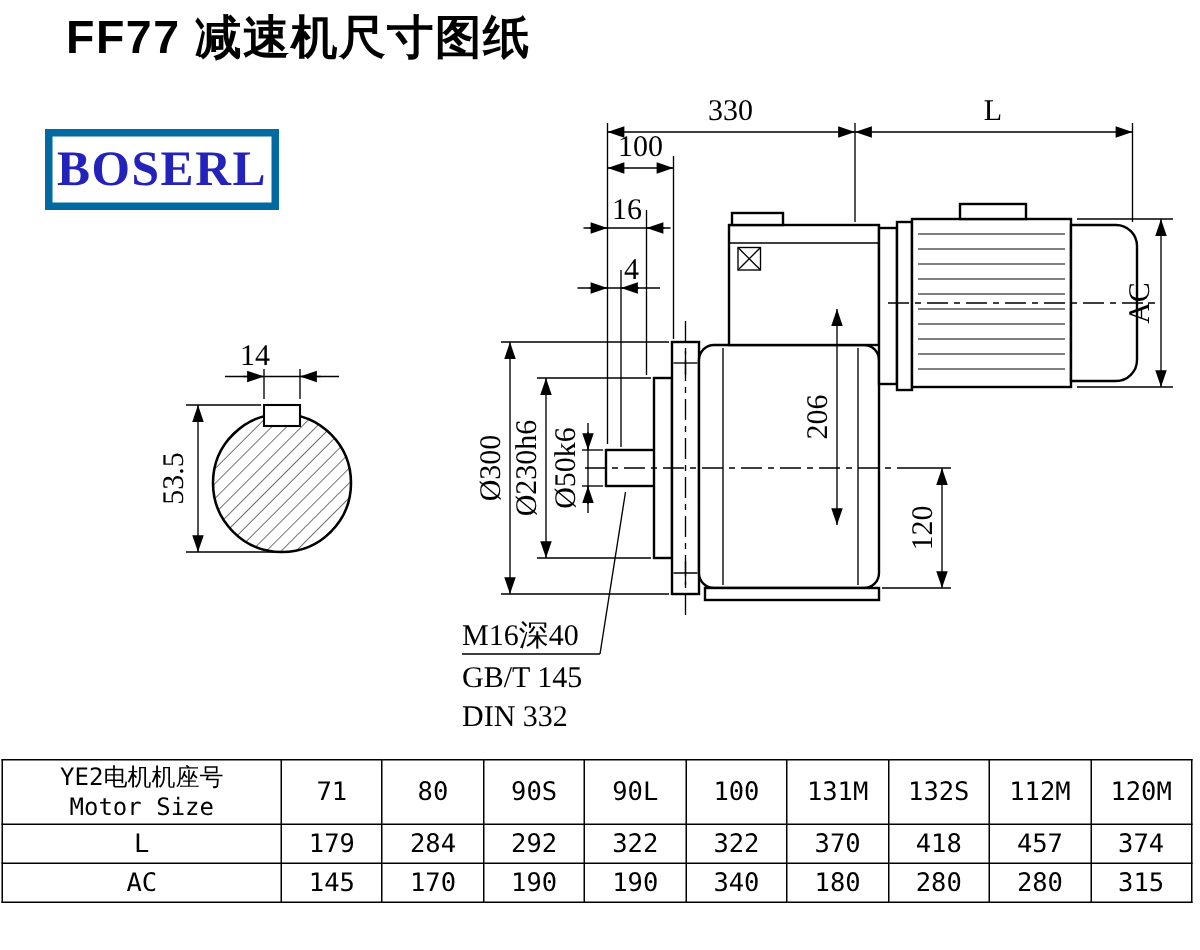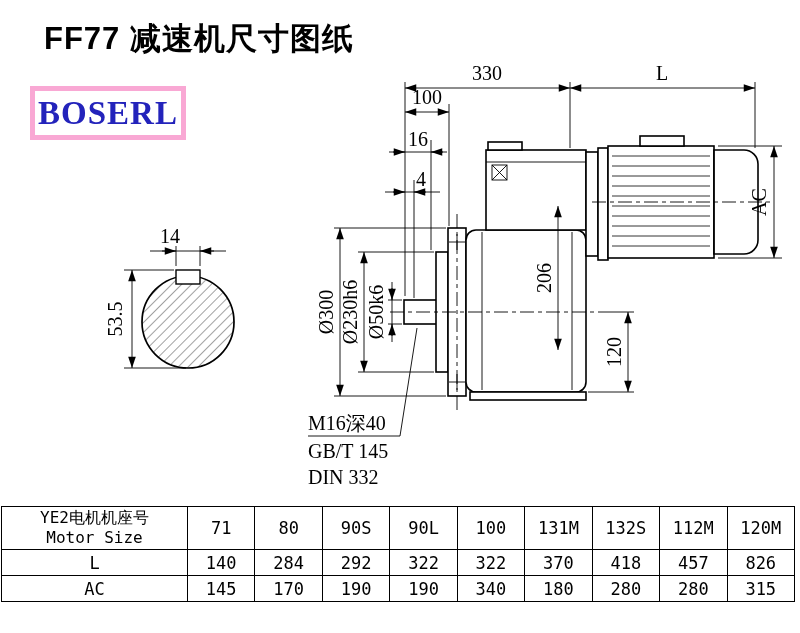--- a/index.html
+++ b/index.html
@@ -1,27 +1,27 @@
 <!DOCTYPE html>
 <html><head>
 <meta charset="utf-8">
 <style>
   html,body { margin:0; padding:0; }
   body {
     width:800px; height:633px; background:#ffffff; position:relative;
     font-family:"Liberation Sans", sans-serif; overflow:hidden;
   }
   .title {
-    position:absolute; left:44px; top:18px;
+    position:absolute; left:44px; top:4px;
     font-size:31px; font-weight:bold; color:#000; letter-spacing:1px;
     white-space:nowrap;
   }
   .logo {
     position:absolute; left:30px; top:86px; width:146px; height:44px;
-    border:5px solid #f9a8d4; display:flex; align-items:center; justify-content:center;
+    border:5px solid #0369a1; display:flex; align-items:center; justify-content:center;
     background:#fff;
   }
   .logo span {
     font-family:"Liberation Serif", serif; font-weight:bold;
     font-size:33px; color:#2323bb; letter-spacing:1px; line-height:1;
   }
   svg.draw { position:absolute; left:0; top:0; }
   .o    { fill:#fff; stroke:#000; stroke-width:1.6; }
   .thin { stroke:#000; stroke-width:0.9; fill:none; }
   .cl   { stroke:#000; stroke-width:0.9; stroke-dasharray:14 4 4 4; fill:none; }
@@ -233,29 +233,29 @@
     <th>90S</th>
     <th>90L</th>
     <th>100</th>
     <th>131M</th>
     <th>132S</th>
     <th>112M</th>
     <th>120M</th>
   </tr>
   <tr class="datarow">
     <td>L</td>
-    <td>140</td>
+    <td>179</td>
     <td>284</td>
     <td>292</td>
     <td>322</td>
     <td>322</td>
     <td>370</td>
     <td>418</td>
     <td>457</td>
-    <td>826</td>
+    <td>374</td>
   </tr>
   <tr class="datarow">
     <td>AC</td>
     <td>145</td>
     <td>170</td>
     <td>190</td>
     <td>190</td>
     <td>340</td>
     <td>180</td>
     <td>280</td>

